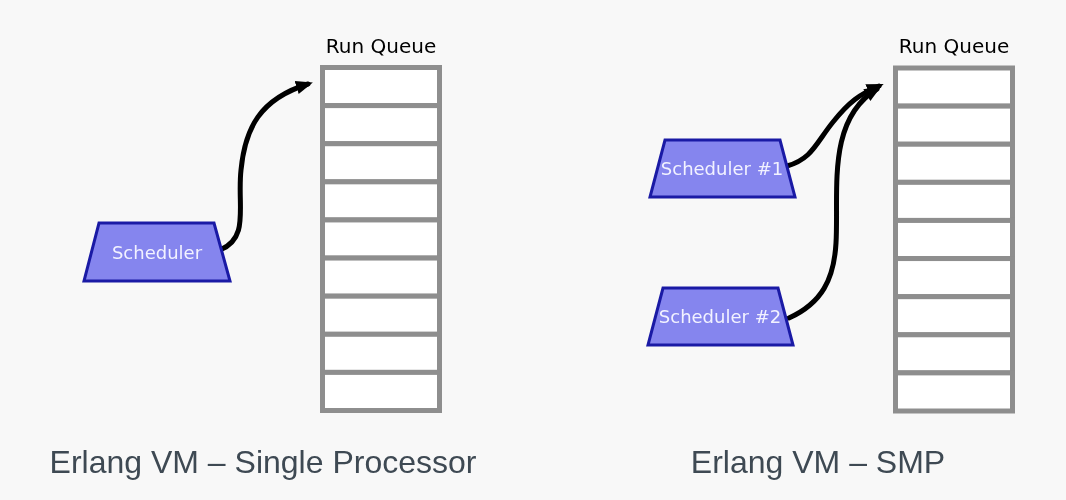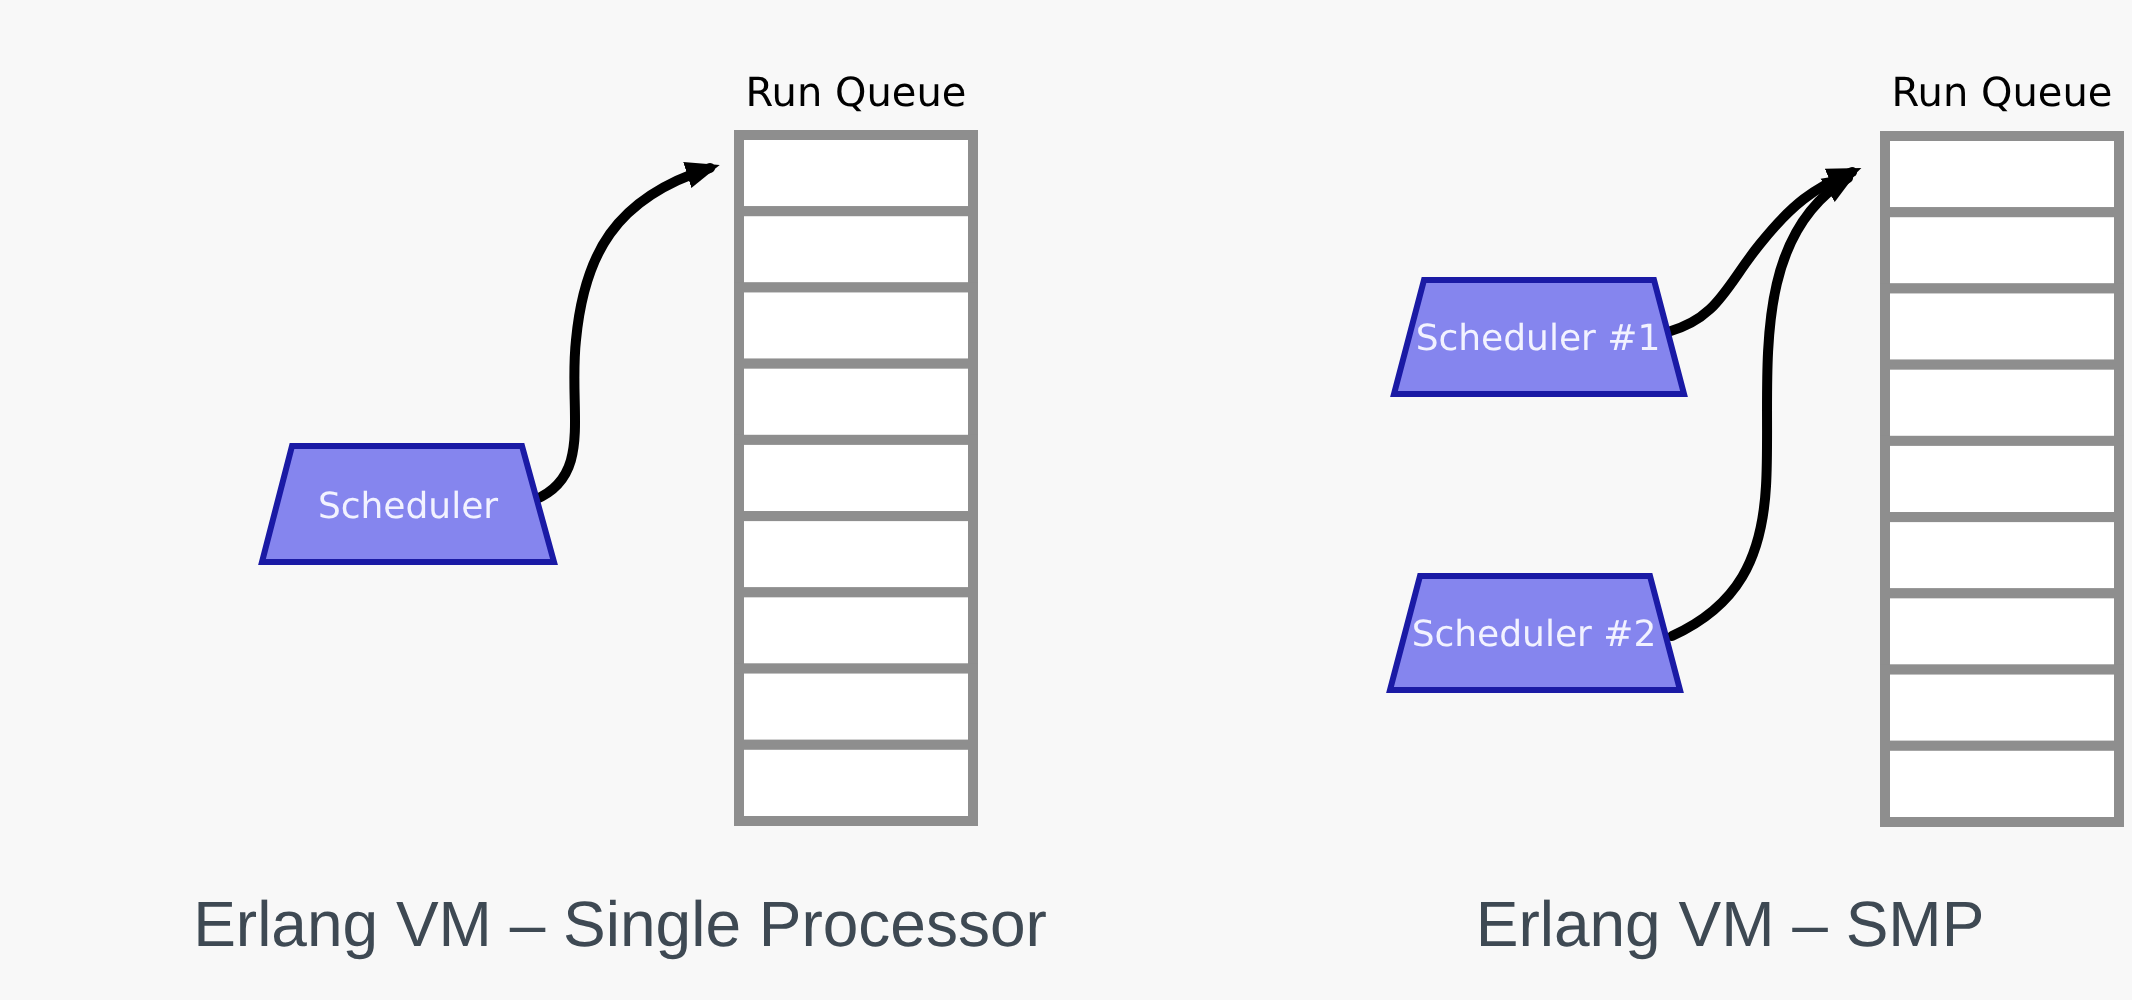--- a/index.html
+++ b/index.html
@@ -2,21 +2,21 @@
 <html style="--background: #f8f8f8; --scheduler-fill: #8585ee; --scheduler-border: #1a1aa5; --scheduler-text: #f2f2ff; --queue-fill: #ffffff; --queue-border: #8e8e8e; --arrow: #000000; --label-text: #000000; --caption-text: #3e4953;"><head>
 <meta charset="utf-8">
 <style>
   html, body { margin: 0; padding: 0; }
   body {
     width: 1066px; height: 500px;
     background: var(--background, #f8f8f8);
     overflow: hidden;
     font-family: "Liberation Sans", sans-serif;
   }
-  .stage { position: relative; width: 1008px; height: 500px; margin-left: 47px; }
+  .stage { position: relative; width: 1008px; height: 500px; }
   svg { display: block; }
   .cell { fill: var(--queue-fill, #fff); stroke: var(--queue-border, #8e8e8e); stroke-width: 5; }
   .sched { fill: var(--scheduler-fill, #8585ee); stroke: var(--scheduler-border, #1a1aa5); stroke-width: 3; }
   .sched-label {
     font-family: "DejaVu Sans", sans-serif; font-size: 18px;
     fill: var(--scheduler-text, #f2f2ff); text-anchor: middle;
   }
   .qlabel {
     font-family: "DejaVu Sans", sans-serif; font-size: 20px;
     fill: var(--label-text, #000); text-anchor: middle;

